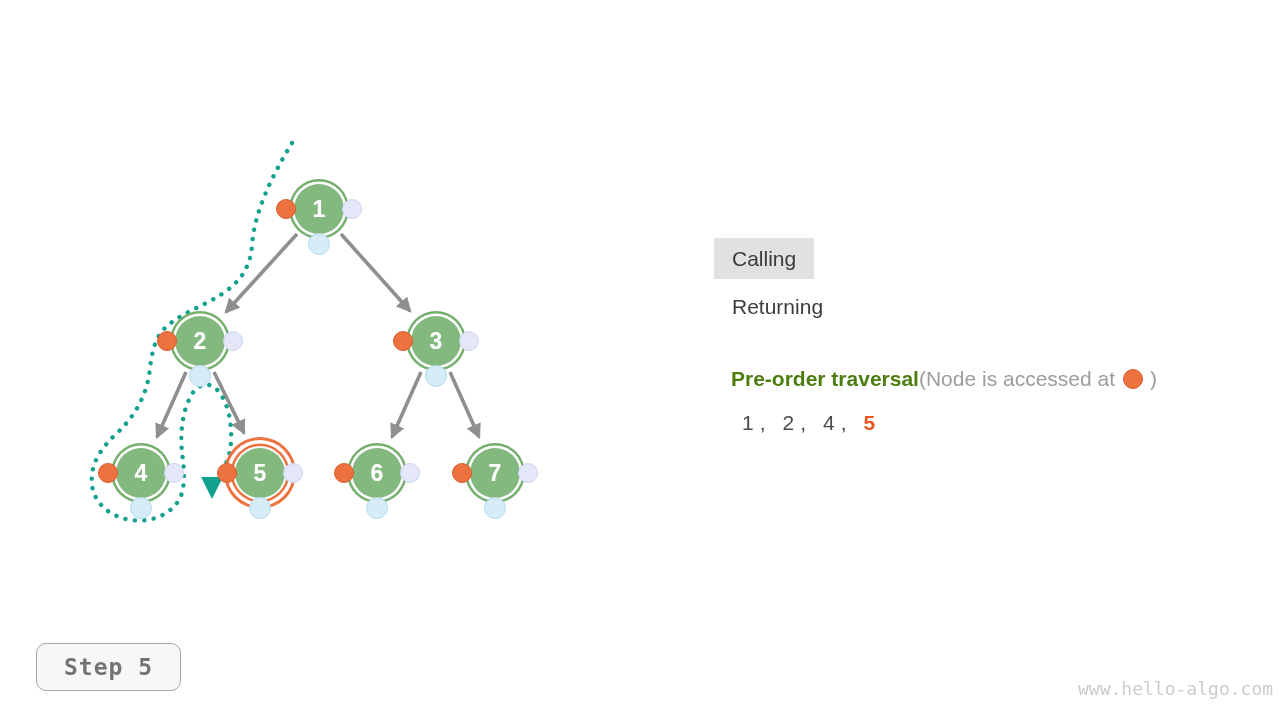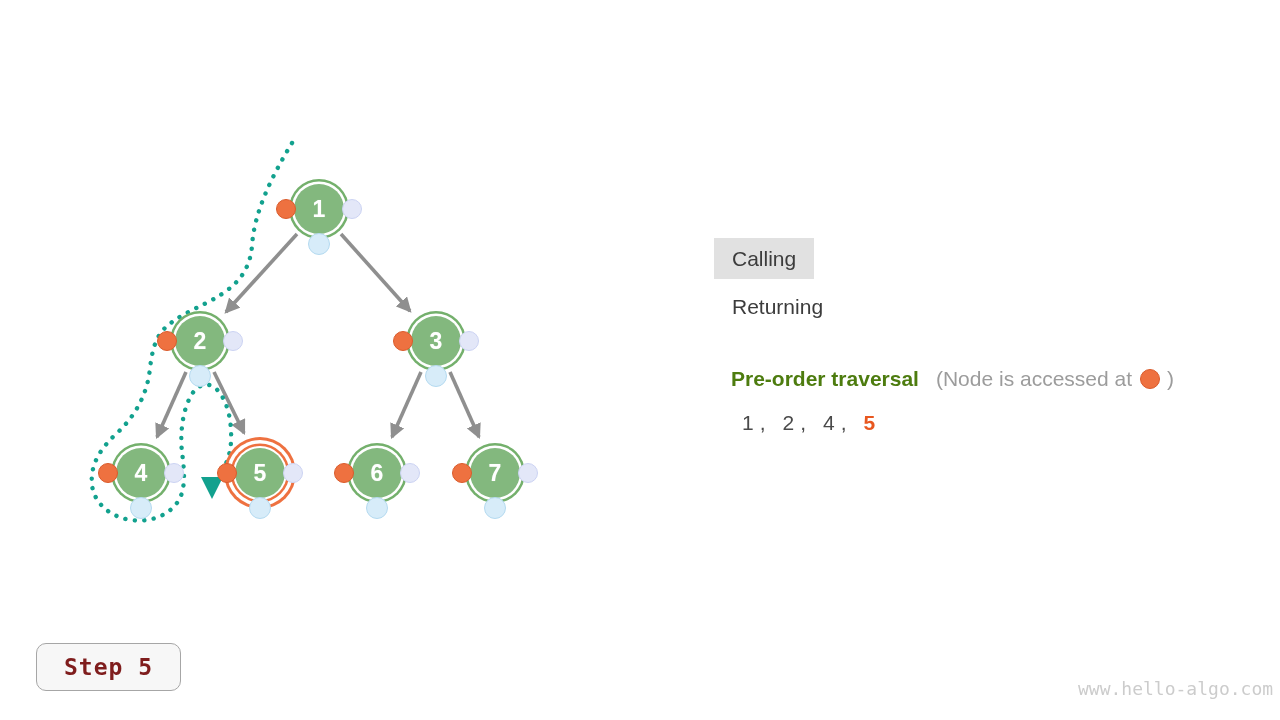--- a/index.html
+++ b/index.html
@@ -69,21 +69,21 @@
   .returning-label {
     position: absolute; left: 732px; top: 295px;
     font-size: 21px; color: var(--text-dark); text-align: right;
   }
   .trav-line {
     position: absolute; left: 731px; top: 367px;
     font-size: 21px; white-space: nowrap;
     display: flex; align-items: center;
   }
   .trav-title { font-weight: bold; color: #4d7c0f; }
-  .trav-note  { color: var(--text-gray); margin-left: 17px; }
+  .trav-note  { color: var(--text-gray); }
   .access-marker {
     display: inline-block; width: 20px; height: 20px;
     border-radius: 50%; box-sizing: border-box;
     background: var(--access-orange); border: 1.5px solid var(--access-orange-border);
     margin: 0 7px 0 8px; vertical-align: -3px;
   }
   .trav-note-close { color: var(--text-gray); }
 
   .sequence {
     position: absolute; left: 742px; top: 411px;
@@ -94,21 +94,21 @@
   .seq-comma { margin-right: 17px; color: #4a4a4a; }
   .seq-item.current { color: var(--seq-orange); font-weight: bold; }
 
   
   .step-chip {
     position: absolute; left: 36px; top: 643px;
     width: 145px; height: 48px; box-sizing: border-box;
     background: #f7f7f7; border: 1.5px solid #a6a6a6; border-radius: 10px;
     display: flex; align-items: center; justify-content: center;
     font-family: "DejaVu Sans Mono", monospace;
-    font-weight: bold; font-size: 23px; color: #7f1d1d; letter-spacing: 1px;
+    font-weight: bold; font-size: 23px; color: #737373; letter-spacing: 1px;
   }
   .watermark {
     position: absolute; left: 1078px; top: 678px;
     font-family: "DejaVu Sans Mono", monospace;
     font-size: 18px; color: #cccccc;
   }
 </style>
 </head>
 <body>
 

